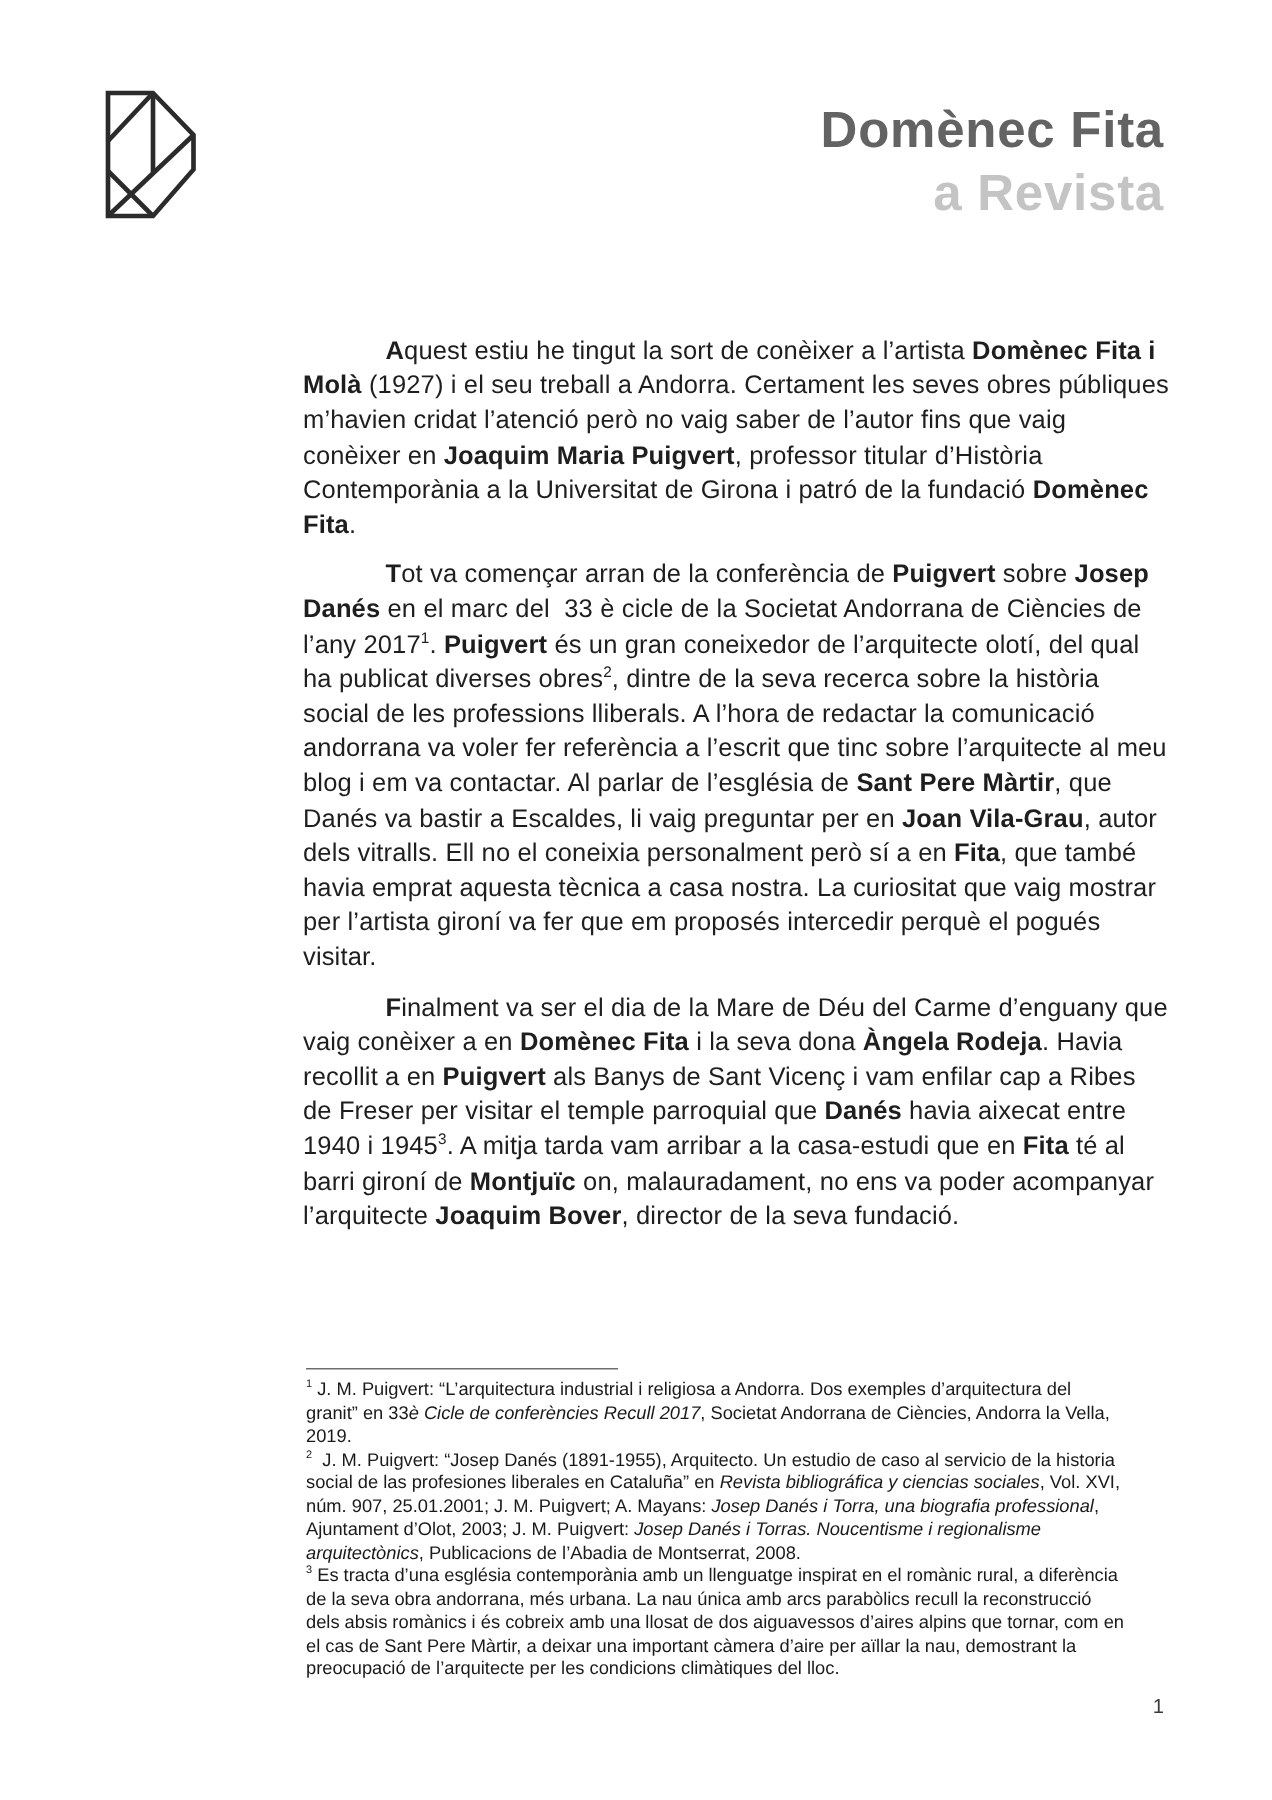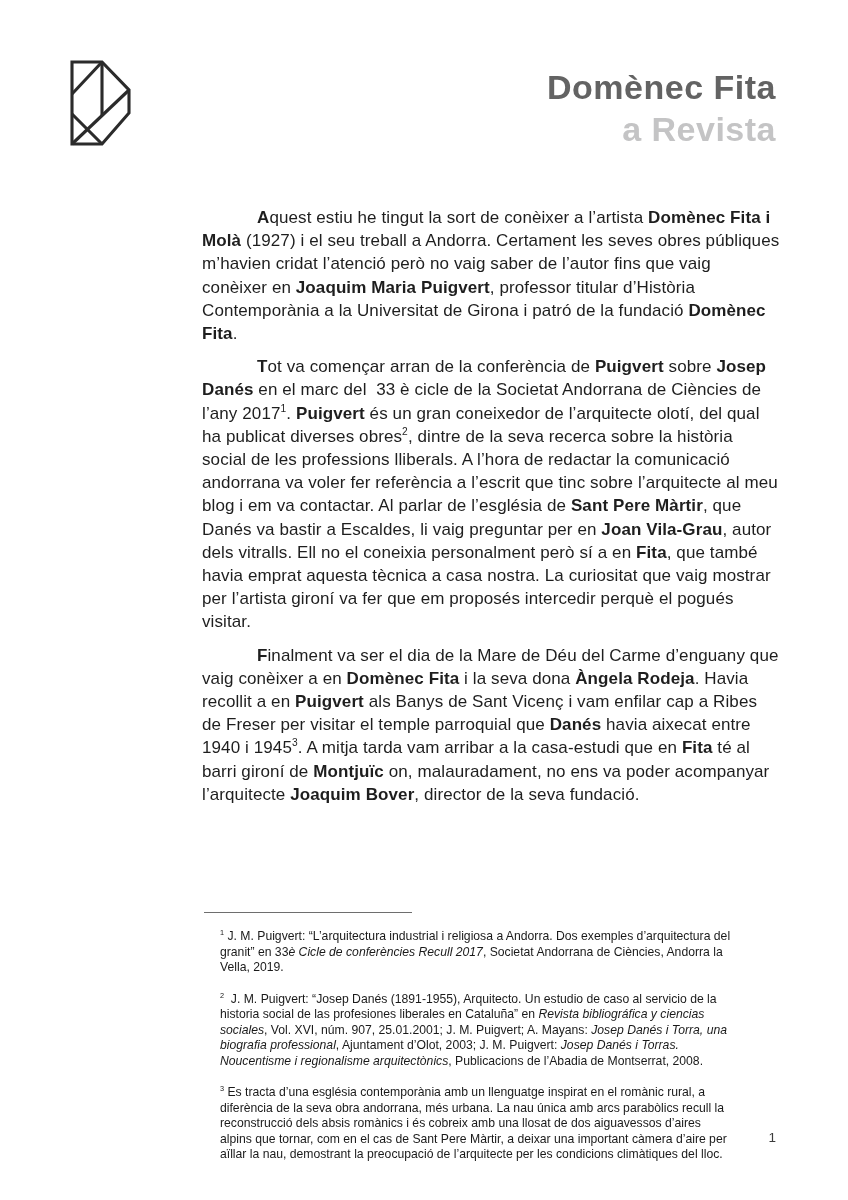--- a/index.html
+++ b/index.html
@@ -40,21 +40,21 @@
     font-size: 34px;
     line-height: 42px;
     letter-spacing: 0.5px;
   }
   .doc-title .line1 { color: #636363; }
   .doc-title .line2 { color: #c4c4c5; }
 
   .bodytext {
     position: absolute;
     left: 202px;
-    top: 206px;
+    top: 222px;
     width: 578px;
     font-size: 17px;
     line-height: 23.2px;
     color: #1e1e1e;
     letter-spacing: 0.1px;
   }
   .bodytext p {
     margin: 0 0 10px 0;
     text-indent: 55px;
     white-space: pre-wrap;
@@ -73,21 +73,21 @@
     line-height: 15.5px;
     color: #1a1a1a;
   }
   .fn-sep {
     width: 208px;
     height: 0;
     border-top: 1.4px solid #6e6e6e;
     margin-bottom: 6px;
   }
   .footnotes p {
-    margin: 16px;
+    margin: 0;
     white-space: pre-wrap;
   }
 
   .pagenum {
     position: absolute;
     right: 72px;
     top: 1130px;
     font-size: 13.5px;
     color: #3c3c3c;
   }

